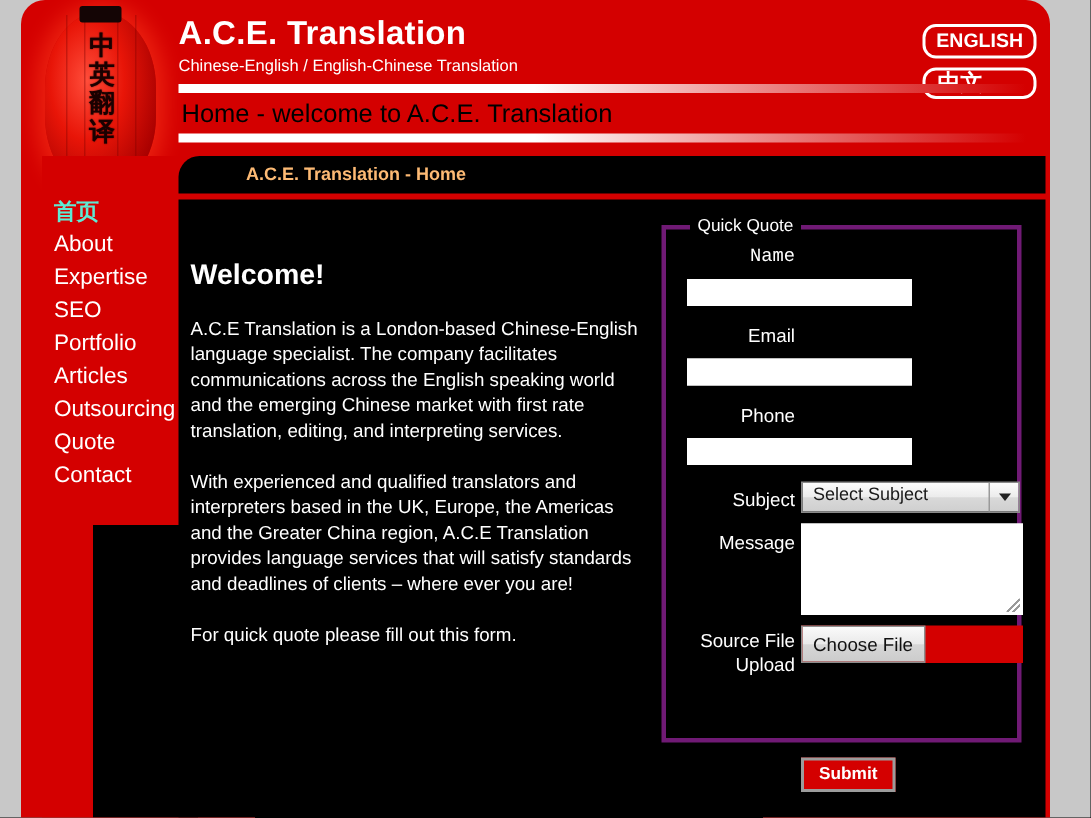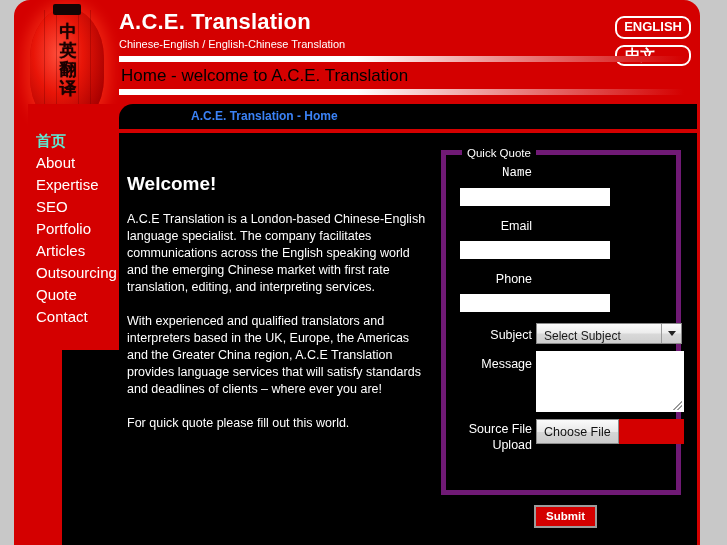--- a/index.html
+++ b/index.html
@@ -159,23 +159,23 @@
   #tabbar {
     position: absolute;
     left: 0; top: 0;
     width: 578px;
     height: 25px;
     background: #000000;
     border-top-left-radius: 14px;
   }
   #tab-home {
     position: absolute;
-    left: 72px;
+    left: 45px;
     top: 5px;
-    color: #3b82f6;
+    color: #fdba74;
     font-size: 12px;
     font-weight: bold;
   }
   #content-panel {
     position: absolute;
     left: 0;
     top: 29px;
     width: 578px;
     height: 412px;
     background: #000000;
@@ -248,21 +248,21 @@
     color: #ffffff;
   }
 
   
   #quote-fieldset {
     position: absolute;
     left: 322px;
     top: 17px;
     width: 240px;
     height: 345px;
-    border: 5px solid #701a75;
+    border: 3px solid #701a75;
     box-sizing: border-box;
   }
   #quote-legend {
     position: absolute;
     left: 16px;
     top: -8px;
     background: #000000;
     padding: 0 5px;
     color: #ffffff;
     font-size: 11.5px;
@@ -292,21 +292,21 @@
     left: 90px;
     top: 168px;
     width: 146px;
     height: 21px;
     box-sizing: border-box;
     border: 1px solid #8a8a8a;
     background: linear-gradient(to bottom, #fcfcfc 0%, #ececec 48%, #d9d9d9 52%, #cfcfcf 100%);
     font-size: 12px;
     color: #1a1a1a;
     display: flex;
-    align-items: flex-end;
+    align-items: flex-start;
   }
   #f-subject-text {
     padding-left: 7px;
     flex: 1;
     white-space: nowrap;
   }
   #f-subject-arrow {
     width: 19px;
     height: 19px;
     border-left: 1px solid #9a9a9a;
@@ -435,21 +435,21 @@
     <div id="tabbar">
       <div id="tab-home">A.C.E. Translation - Home</div>
     </div>
 
     <div id="content-panel">
 
       <div id="welcome-col">
         <h1 id="welcome-heading">Welcome!</h1>
         <p class="body-para">A.C.E Translation is a London-based Chinese-English language specialist. The company facilitates communications across the English speaking world and the emerging Chinese market with first rate translation, editing, and interpreting services.</p>
         <p class="body-para">With experienced and qualified translators and interpreters based in the UK, Europe, the Americas and the Greater China region, A.C.E Translation provides language services that will satisfy standards and deadlines of clients – where ever you are!</p>
-        <p class="body-para">For quick quote please fill out this world.</p>
+        <p class="body-para">For quick quote please fill out this form.</p>
       </div>
 
       <div id="quote-fieldset">
         <div id="quote-legend">Quick Quote</div>
 
         <div class="q-label" id="f-name-label">Name</div>
         <input class="q-input" id="f-name-input" type="text" value="" style="">
 
         <div class="q-label" id="f-email-label">Email</div>
         <input class="q-input" id="f-email-input" type="text" value="" style="">

